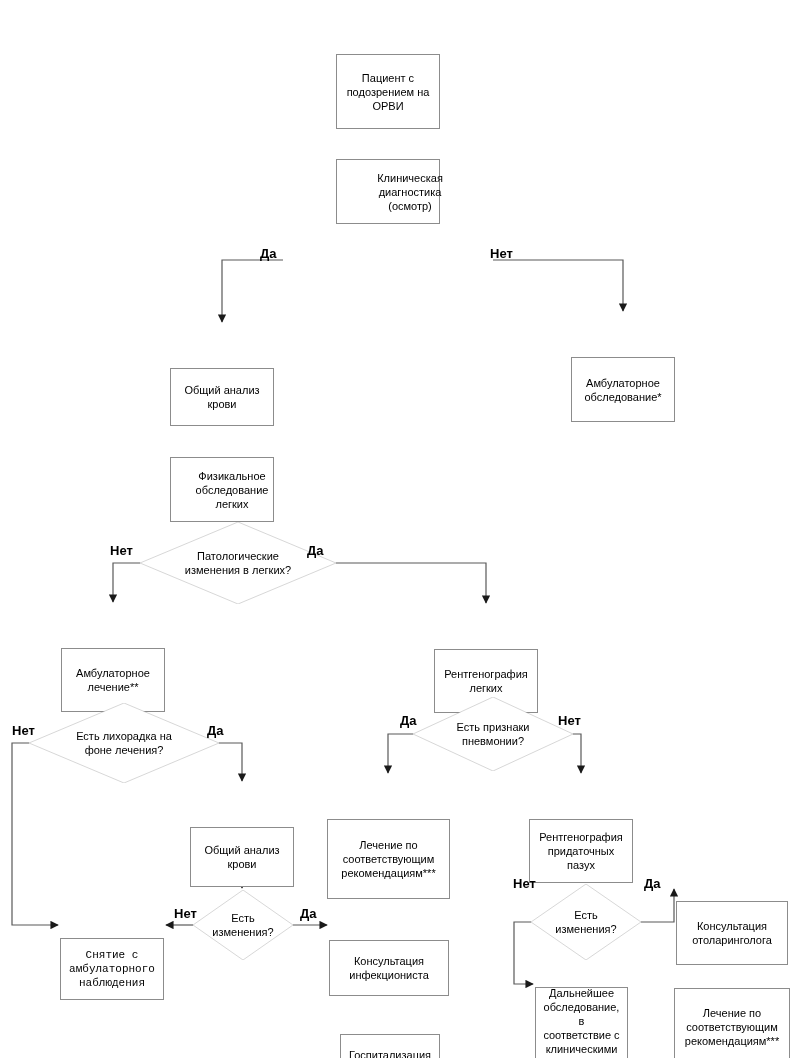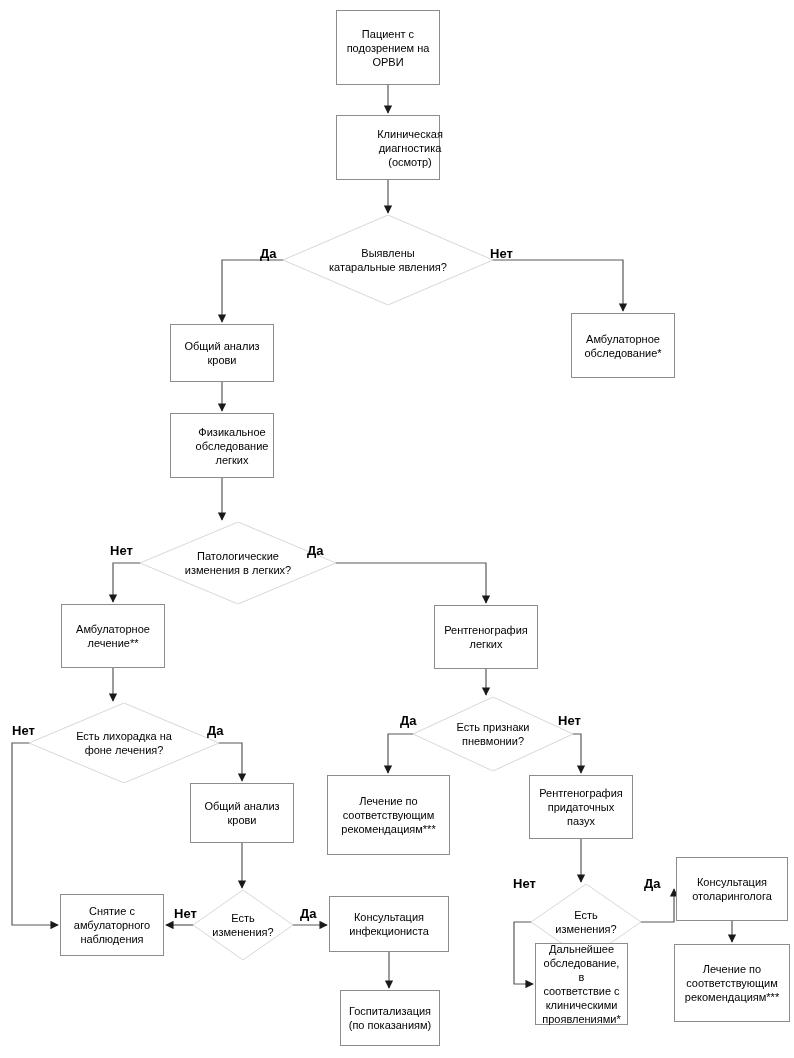--- a/index.html
+++ b/index.html
@@ -30,20 +30,21 @@
     align-items: center;
     justify-content: center;
     text-align: center;
     color: #000000;
     font-size: 11px;
     line-height: 14px;
   }
   .node.box {
     border: 1px solid #8c8c8c;
     background: #ffffff;
+    margin-top: 44px;
   }
   .node.box .nlabel {
     padding: 0 4px;
     white-space: pre-line;
   }
   .node.diamond {
     background: transparent;
   }
   .node.diamond .dshape {
     position: absolute;
@@ -127,27 +128,20 @@
   <div class="node box" style="left: 336px; top: 10px; width: 104px; height: 75px;">
     <span class="nlabel">Пациент с
 подозрением на
 ОРВИ</span>
   </div>
   <div class="node box" style="left: 336px; top: 115px; width: 104px; height: 65px; padding-left: 44px;">
     <span class="nlabel">Клиническая
 диагностика
 (осмотр)</span>
   </div>
-  <div class="node diamond" style="left: 283px; top: 215px; width: 210px; height: 90px;">
-    <svg class="dshape" viewBox="0 0 100 100" preserveAspectRatio="none">
-      <polygon points="50,0 100,50 50,100 0,50" fill="#ffffff" stroke="#8c8c8c" stroke-width="0.35" vector-effect="non-scaling-stroke"></polygon>
-    </svg>
-    <span class="nlabel">Выявлены
-катаральные явления?</span>
-  </div>
   <div class="node box" style="left: 170px; top: 324px; width: 104px; height: 58px;">
     <span class="nlabel">Общий анализ
 крови</span>
   </div>
   <div class="node box" style="left: 571px; top: 313px; width: 104px; height: 65px;">
     <span class="nlabel">Амбулаторное
 обследование*</span>
   </div>
   <div class="node box" style="left: 170px; top: 413px; width: 104px; height: 65px; padding-left: 20px;">
     <span class="nlabel">Физикальное
@@ -201,21 +195,21 @@
     <svg class="dshape" viewBox="0 0 100 100" preserveAspectRatio="none">
       <polygon points="50,0 100,50 50,100 0,50" fill="#ffffff" stroke="#8c8c8c" stroke-width="0.35" vector-effect="non-scaling-stroke"></polygon>
     </svg>
     <span class="nlabel">Есть
 изменения?</span>
   </div>
   <div class="node box" style="left: 676px; top: 857px; width: 112px; height: 64px;">
     <span class="nlabel">Консультация
 отоларинголога</span>
   </div>
-  <div class="node box" style="left: 60px; top: 894px; width: 104px; height: 62px;">
+  <div class="node box" style="left: 60px; top: 894px; width: 104px; height: 62px; font-family: Liberation Mono, monospace;">
     <span class="nlabel">Снятие с
 амбулаторного
 наблюдения</span>
   </div>
   <div class="node diamond" style="left: 193px; top: 890px; width: 100px; height: 70px;">
     <svg class="dshape" viewBox="0 0 100 100" preserveAspectRatio="none">
       <polygon points="50,0 100,50 50,100 0,50" fill="#ffffff" stroke="#8c8c8c" stroke-width="0.35" vector-effect="non-scaling-stroke"></polygon>
     </svg>
     <span class="nlabel">Есть
 изменения?</span>

